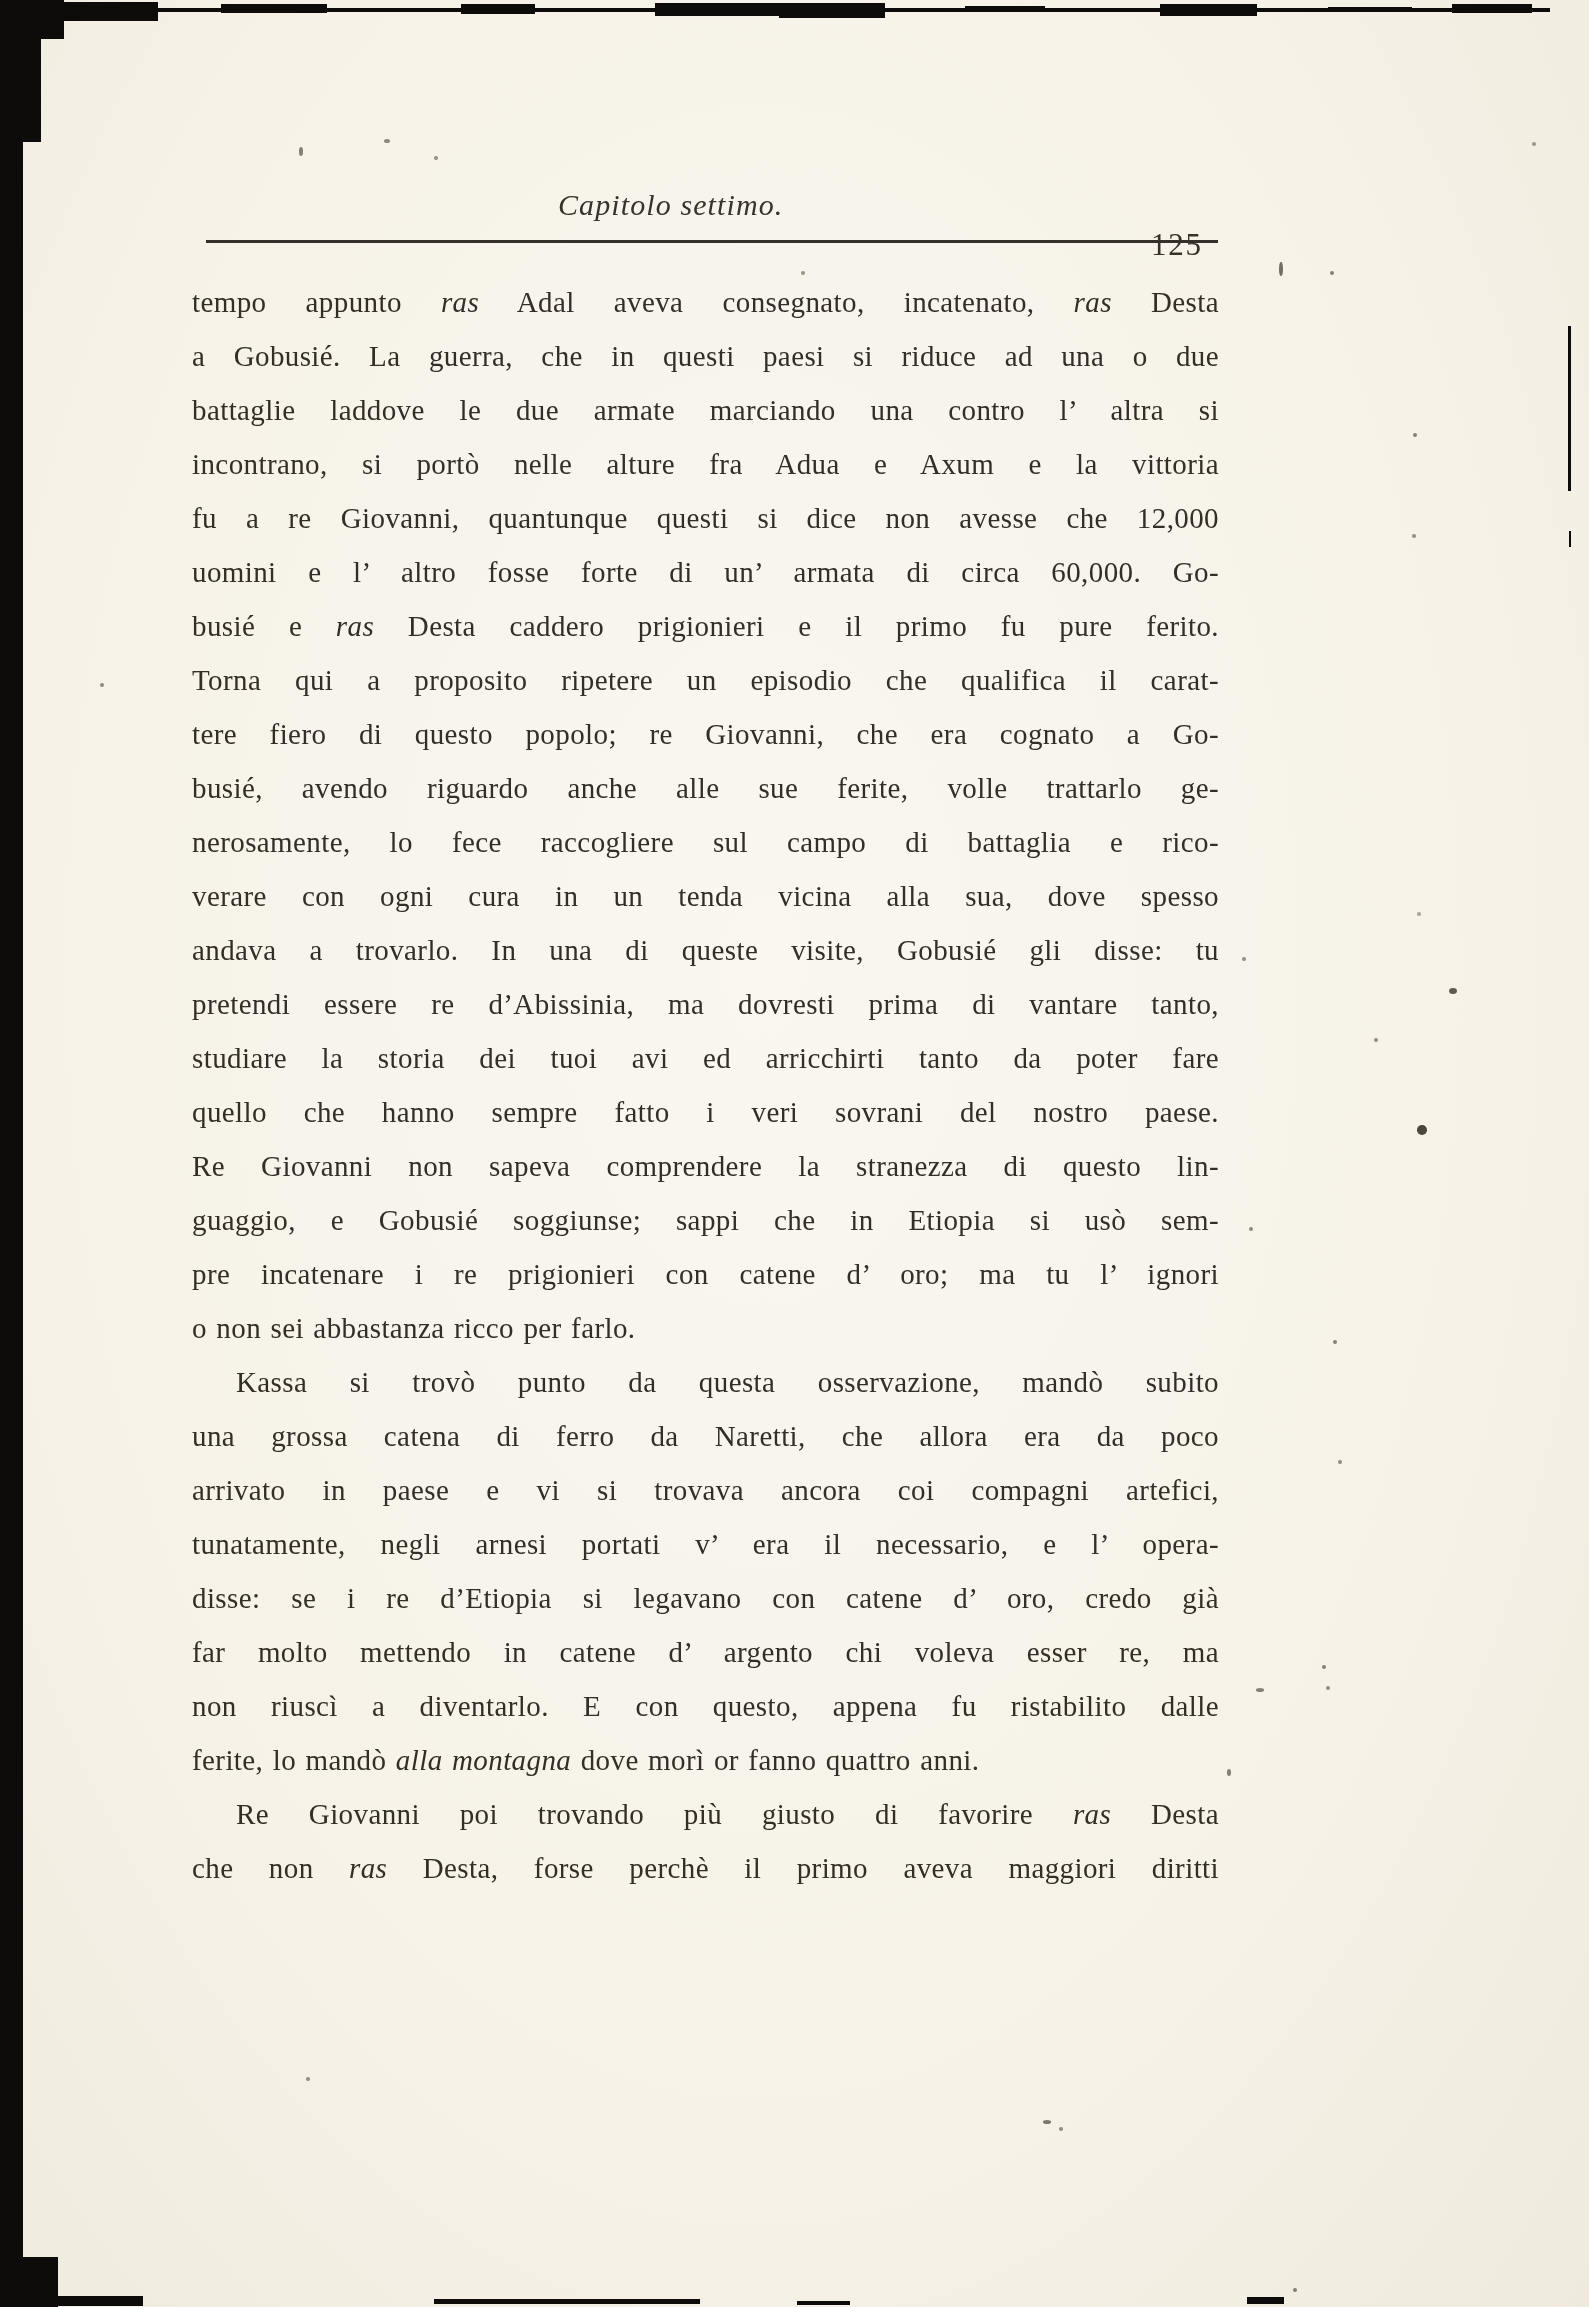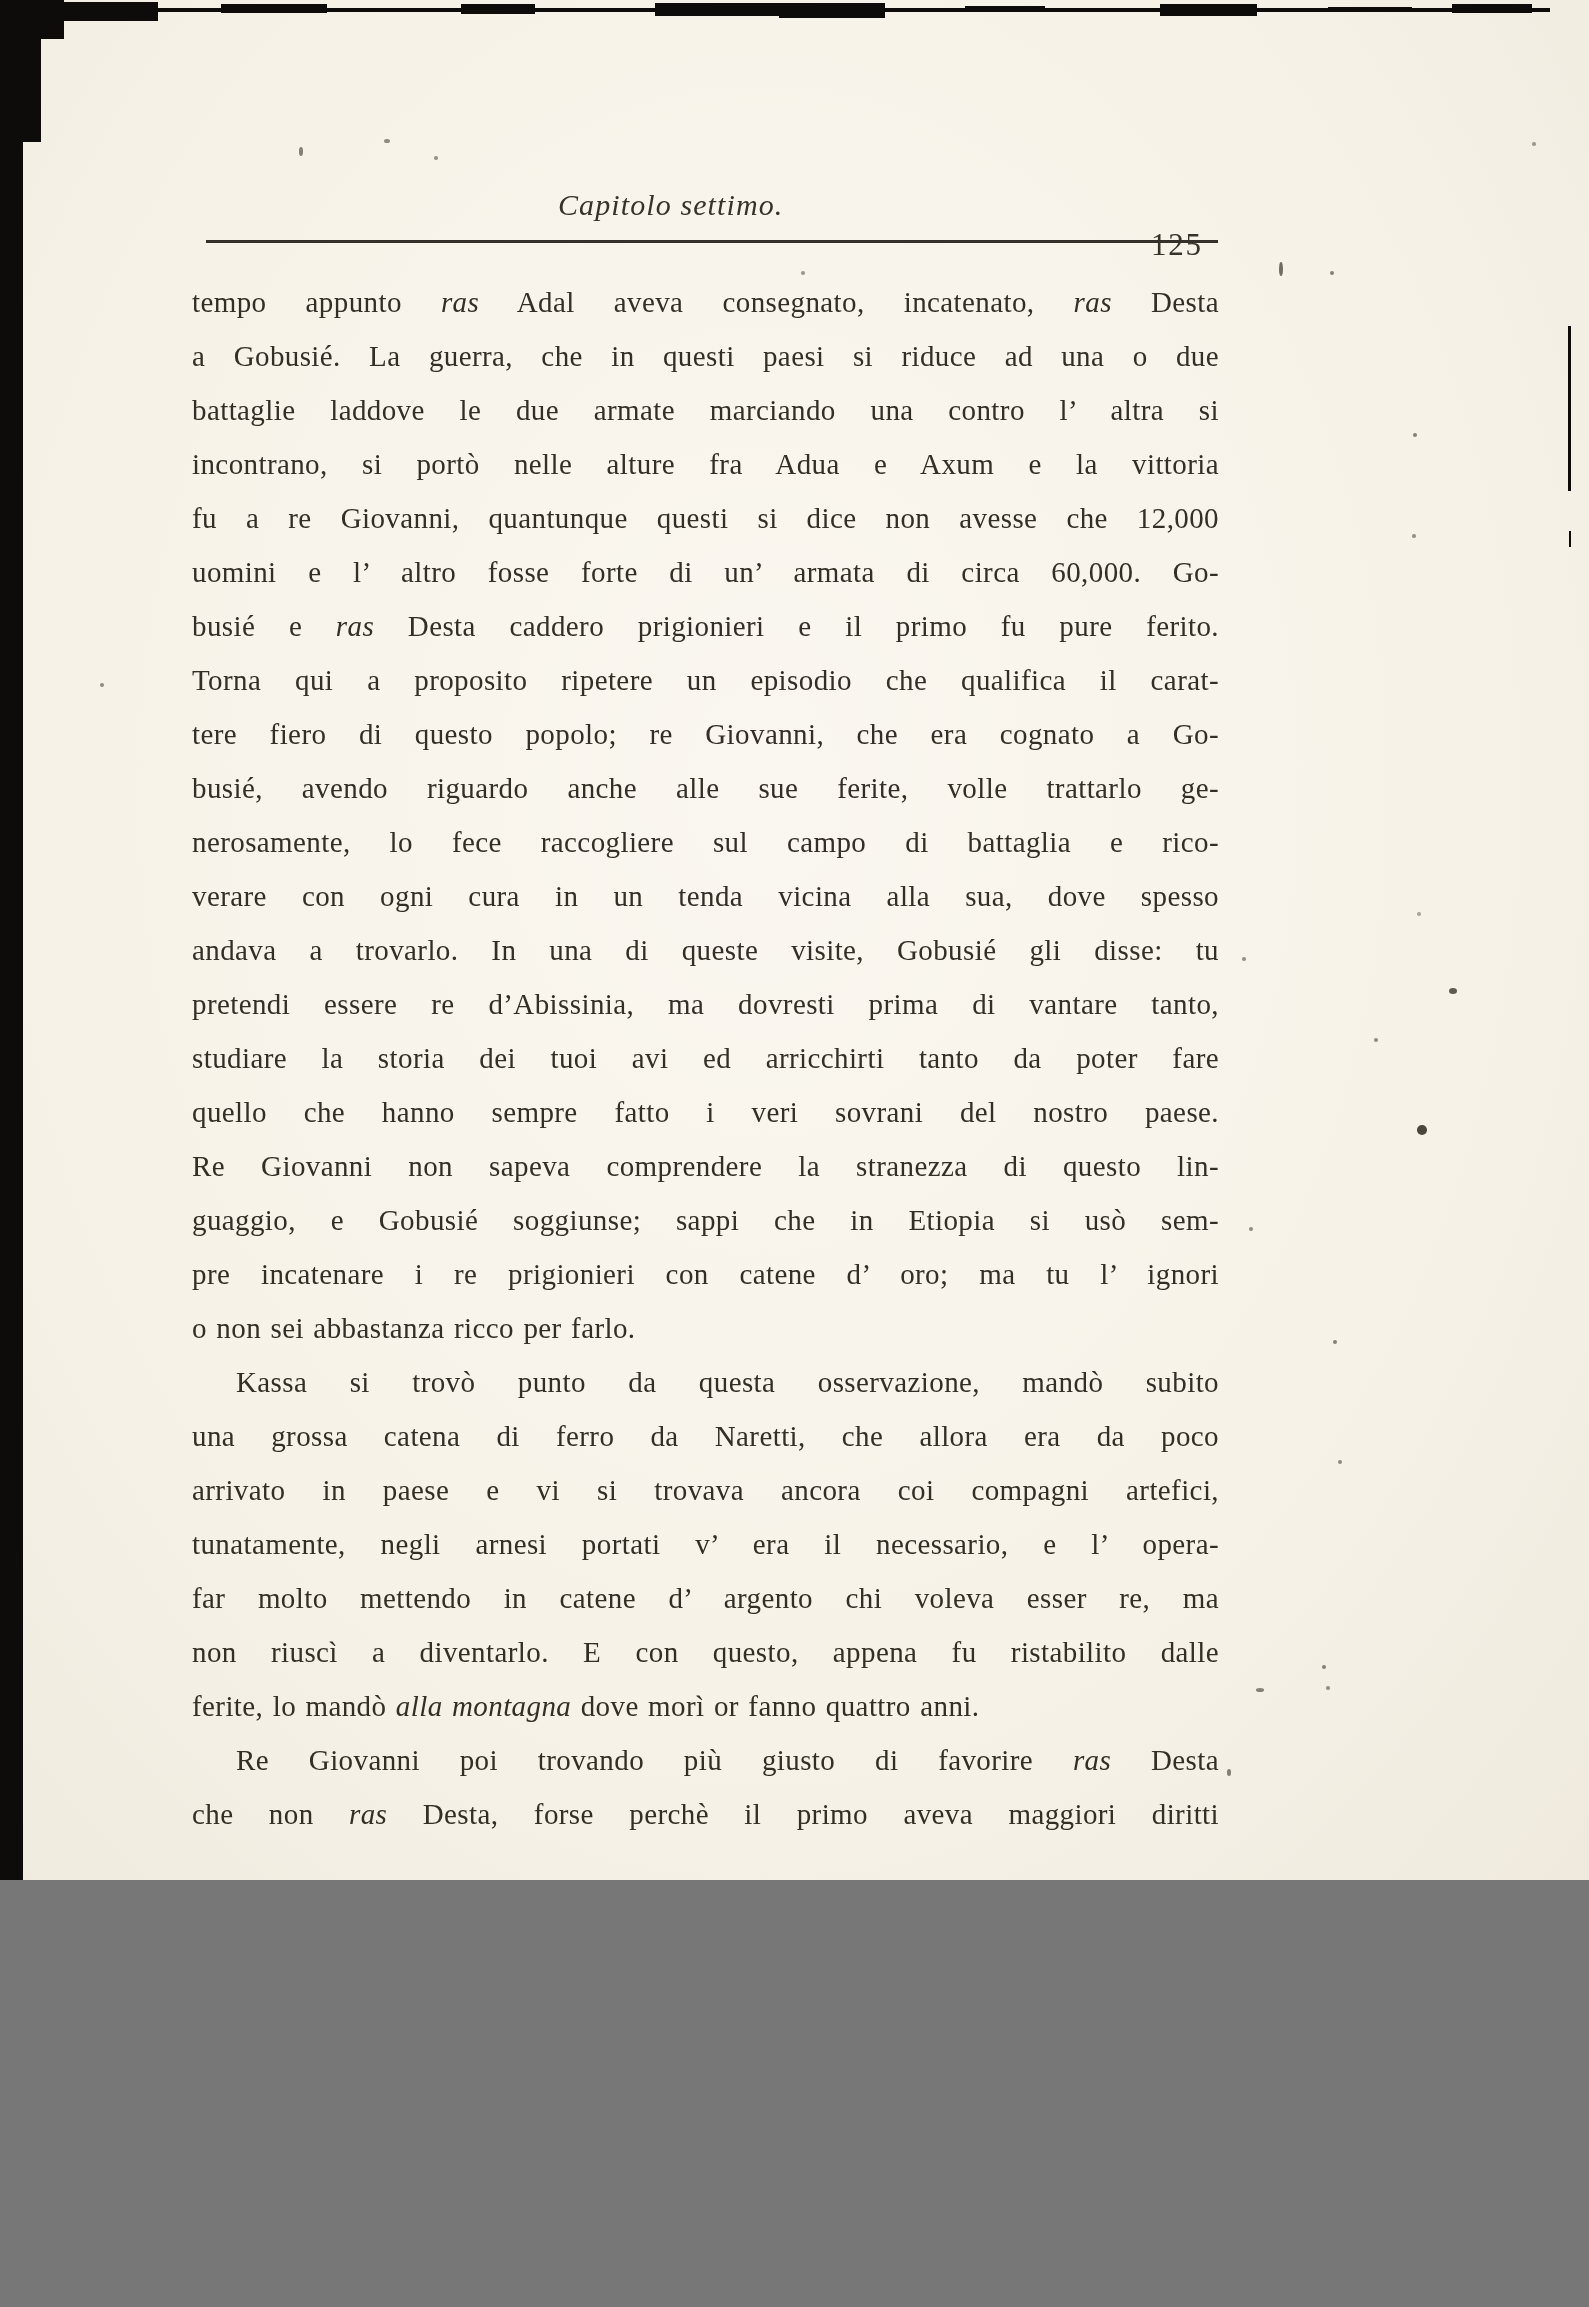--- a/index.html
+++ b/index.html
@@ -1,18 +1,18 @@
 <!DOCTYPE html>
 <html style="font-size:14px"><head>
 <meta charset="utf-8">
 <style>
   html,body{margin:0;padding:0;background:#777;}
   .page{
     position:relative;
-    width:1590px;height:1880px;
+    width:1590px;height:2307px;
     margin:0 auto;
     background:
       radial-gradient(ellipse at 48% 42%, #faf7f0 0%, #f6f2e8 62%, #efeadd 100%);
     overflow:hidden;
     font-family:"Liberation Serif","DejaVu Serif",serif;
     color:#332e26;
   }
 
   
   .art{position:absolute;background:#0d0c0a;}
@@ -80,20 +80,21 @@
         <div class="line"><span>Re Giovanni non sapeva comprendere la stranezza di questo lin-</span></div>
         <div class="line"><span>guaggio, e Gobusié soggiunse; sappi che in Etiopia si usò sem-</span></div>
         <div class="line"><span>pre incatenare i re prigionieri con catene d’ oro; ma tu l’ ignori</span></div>
         <div class="line para-end"><span>o non sei abbastanza ricco per farlo.</span></div>
       </div>
       <div class="paragraph">
         <div class="line indent"><span>Kassa si trovò punto da questa osservazione, mandò subito</span></div>
         <div class="line"><span>una grossa catena di ferro da Naretti, che allora era da poco</span></div>
         <div class="line"><span>arrivato in paese e vi si trovava ancora coi compagni artefici,</span></div>
         <div class="line"><span>tunatamente, negli arnesi portati v’ era il necessario, e l’ opera-</span></div>
+        <div class="line"><span>disse: se i re d’Etiopia si legavano con catene d’ oro, credo già</span></div>
         <div class="line"><span>far molto mettendo in catene d’ argento chi voleva esser re, ma</span></div>
         <div class="line"><span>non riuscì a diventarlo. E con questo, appena fu ristabilito dalle</span></div>
         <div class="line para-end"><span>ferite, lo mandò </span><i>alla montagna</i><span> dove morì or fanno quattro anni.</span></div>
       </div>
       <div class="paragraph">
         <div class="line indent"><span>Re Giovanni poi trovando più giusto di favorire </span><i>ras</i><span> Desta</span></div>
         <div class="line"><span>che non </span><i>ras</i><span> Desta, forse perchè il primo aveva maggiori diritti</span></div>
       </div>
     </div>
 

